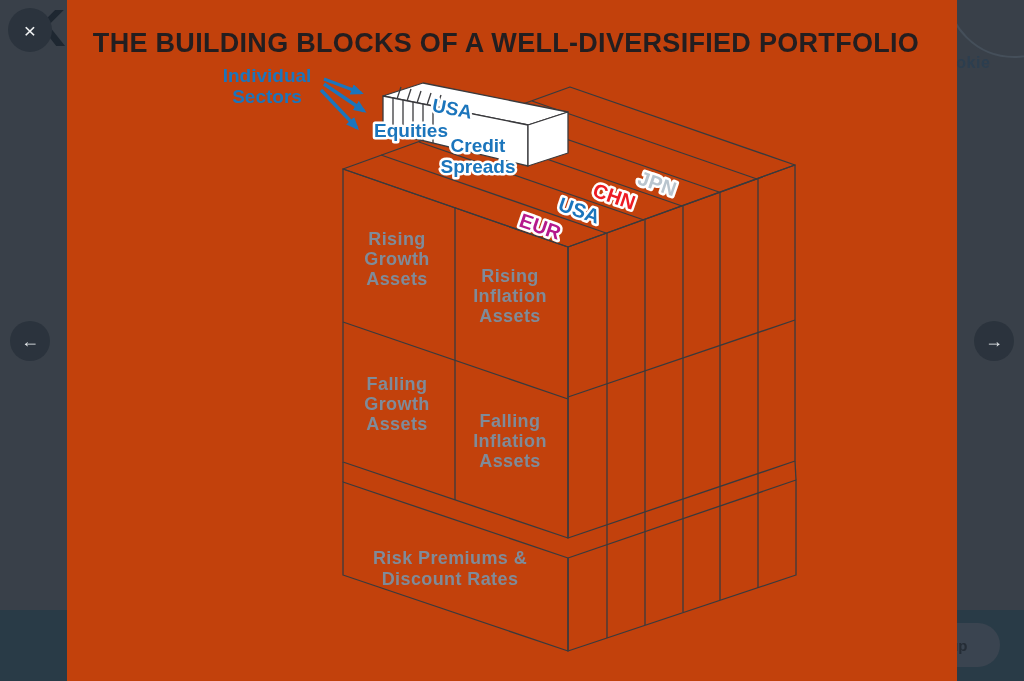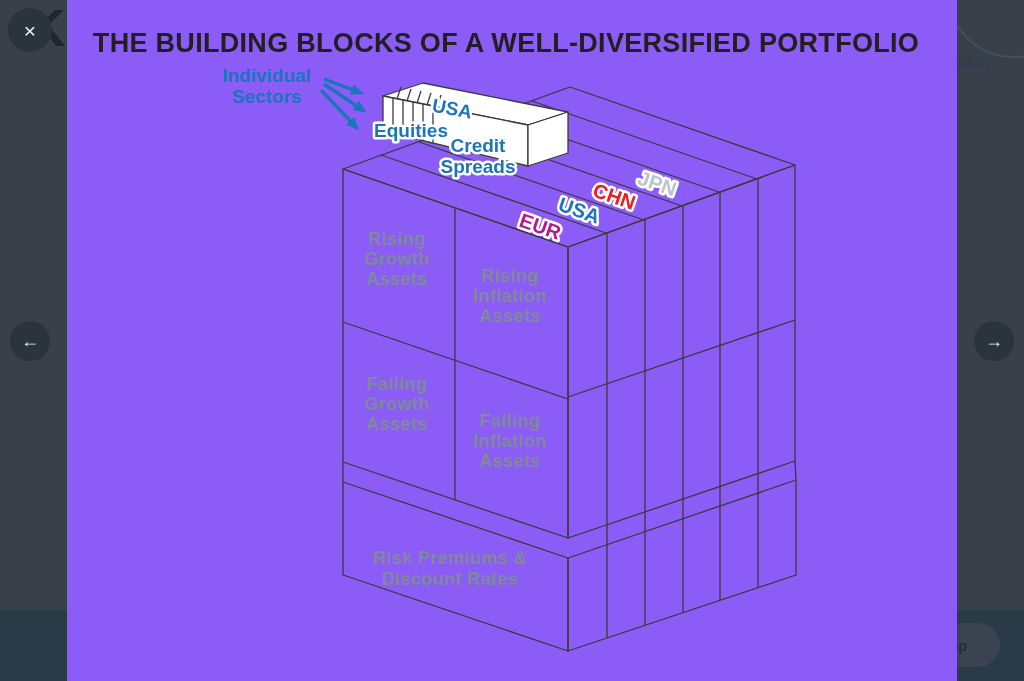--- a/index.html
+++ b/index.html
@@ -10,21 +10,21 @@
   }
   
   .bg-footer{position:absolute;left:0;top:610px;width:1024px;height:71px;background:#293b47;}
   .bg-logo-k{position:absolute;left:28px;top:-2px;font-size:52px;font-weight:bold;color:#1e2731;}
   .bg-cookie{position:absolute;left:934px;top:54px;font-size:16px;font-weight:bold;color:#2c3e4f;letter-spacing:.5px;}
   .bg-arc{position:absolute;left:946px;top:-78px;width:132px;height:132px;border-radius:50%;border:2px solid #454f5a;}
   .bg-signup{position:absolute;left:880px;top:623px;width:120px;height:44px;border-radius:22px;
     background:#3a4450;display:flex;align-items:center;justify-content:center;}
   .bg-signup span{color:#252d36;font-weight:bold;font-size:15px;}
   
-  .panel{position:absolute;left:67px;top:0;width:890px;height:681px;background:#8b5cf6;}
+  .panel{position:absolute;left:67px;top:0;width:890px;height:681px;background:#c2410c;}
   .title{position:absolute;left:0;top:28px;width:878px;text-align:center;
     font-size:27px;font-weight:bold;color:#231e20;letter-spacing:.3px;}
   svg.diagram{position:absolute;left:0;top:0;}
   
   text{font-family:"Liberation Sans",sans-serif;}
   .t-gray{fill:#7f8b99;font-size:18px;font-weight:bold;letter-spacing:.4px;text-anchor:middle;}
   .t-blue{fill:#1b75bc;font-size:19px;font-weight:bold;text-anchor:middle;}
   .halo{stroke:#ffffff;stroke-width:5px;paint-order:stroke;stroke-linejoin:round;}
   .t-band{font-size:20px;font-weight:bold;text-anchor:middle;}
   

